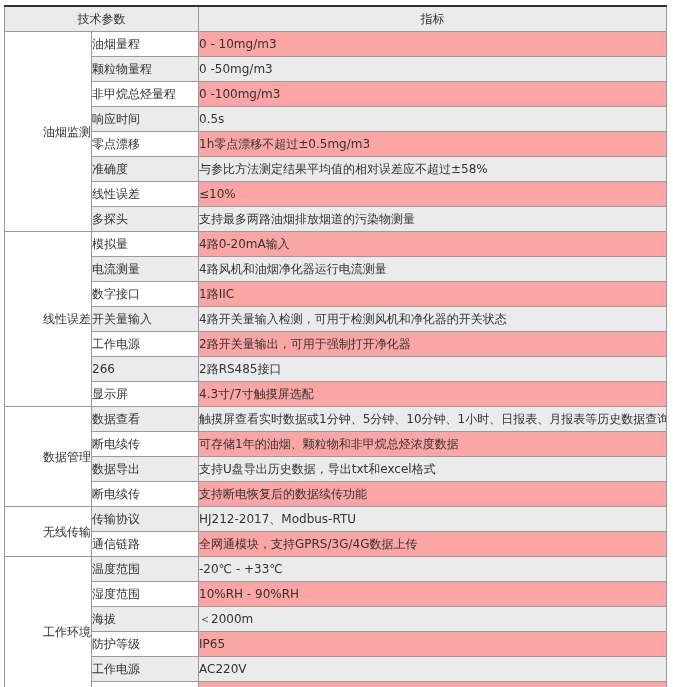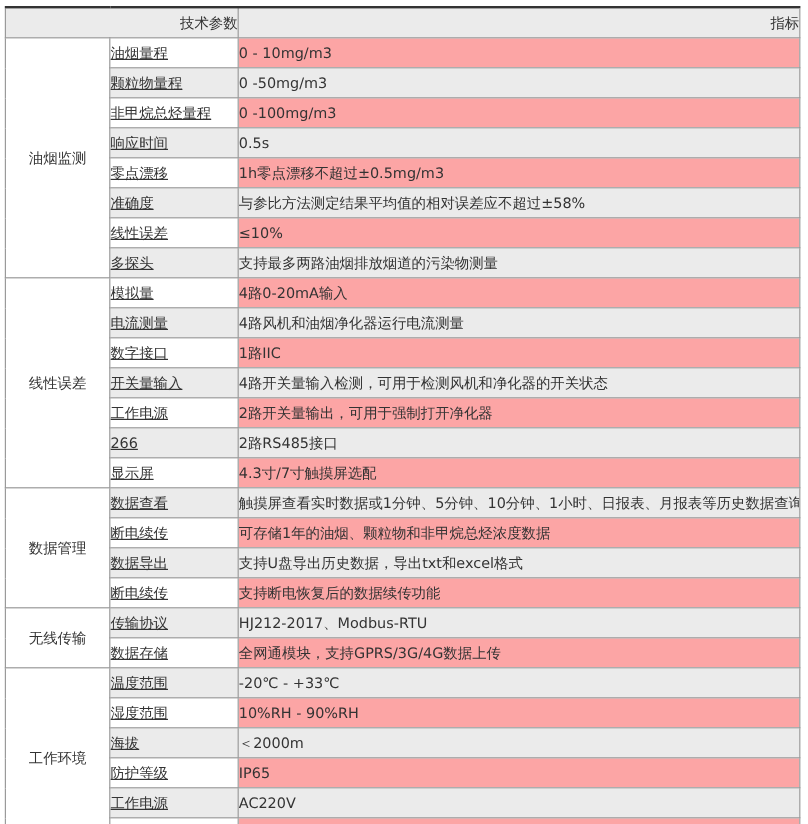--- a/index.html
+++ b/index.html
@@ -33,30 +33,30 @@
     padding:0;
     height:24px;
     line-height:24px;
     white-space:nowrap;
     overflow:hidden;
     font-weight:normal;
   }
   thead th{
     background:var(--stripe);
     height:23px;
-    text-align:right;
+    text-align:center;
   }
   th.params-header{ padding-right:38px; }
   th.indicator-header{ padding-right:86px; }
   td.group-cell{
     background:#ffffff;
-    text-align:center;
+    text-align:right;
     vertical-align:middle;
   }
-  td.param-cell{ padding-left:10px; background:#ffffff;text-decoration:underline; }
+  td.param-cell{ padding-left:10px; background:#ffffff; }
   td.value-cell{ padding-left:21px; background:#fca5a5; }
   tr.stripe td.param-cell,
   tr.stripe td.value-cell{ background:var(--stripe); }
 </style>
 </head>
 <body>
 
 <div class="table-wrap">
   <table class="spec">
     <colgroup>
@@ -149,21 +149,21 @@
         <tr>
           <td class="param-cell">断电续传</td>
           <td class="value-cell">支持断电恢复后的数据续传功能</td>
         </tr>
         <tr class="stripe">
           <td class="group-cell" rowspan="2">无线传输</td>
           <td class="param-cell">传输协议</td>
           <td class="value-cell">HJ212-2017、Modbus-RTU</td>
         </tr>
         <tr>
-          <td class="param-cell">数据存储</td>
+          <td class="param-cell">通信链路</td>
           <td class="value-cell">全网通模块，支持GPRS/3G/4G数据上传</td>
         </tr>
         <tr class="stripe">
           <td class="group-cell" rowspan="6">工作环境</td>
           <td class="param-cell">温度范围</td>
           <td class="value-cell">-20℃ - +33℃</td>
         </tr>
         <tr>
           <td class="param-cell">湿度范围</td>
           <td class="value-cell">10%RH - 90%RH</td>

